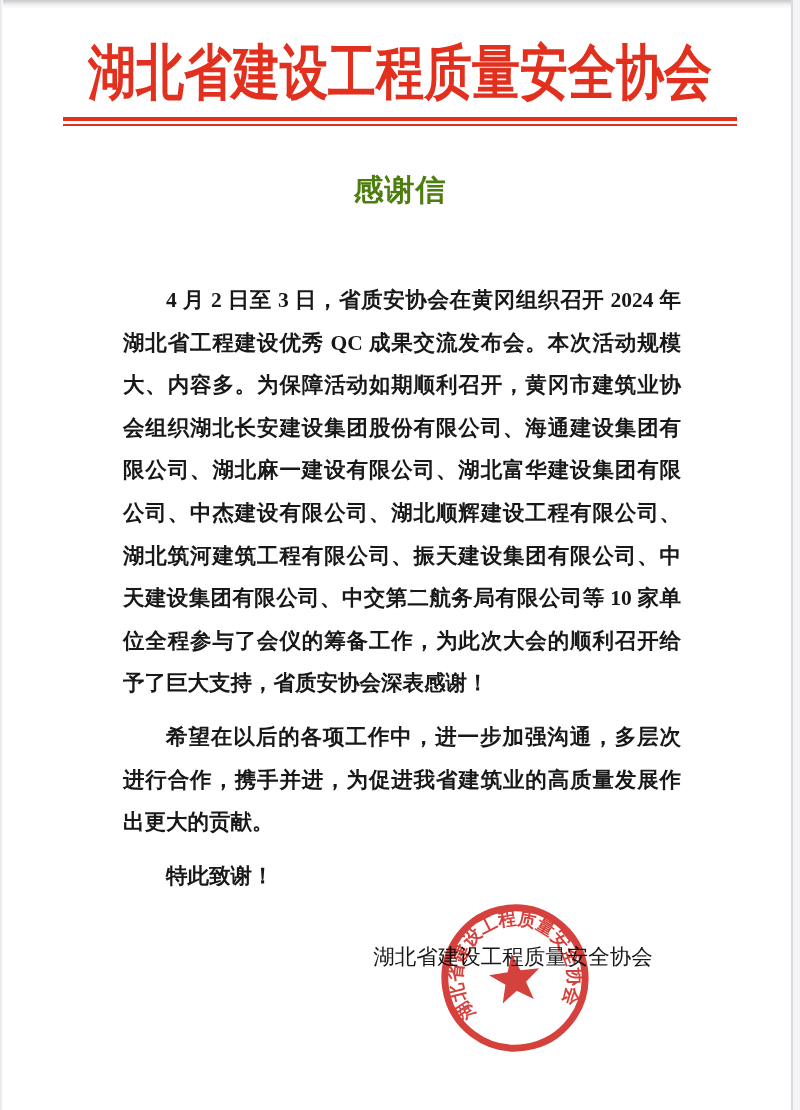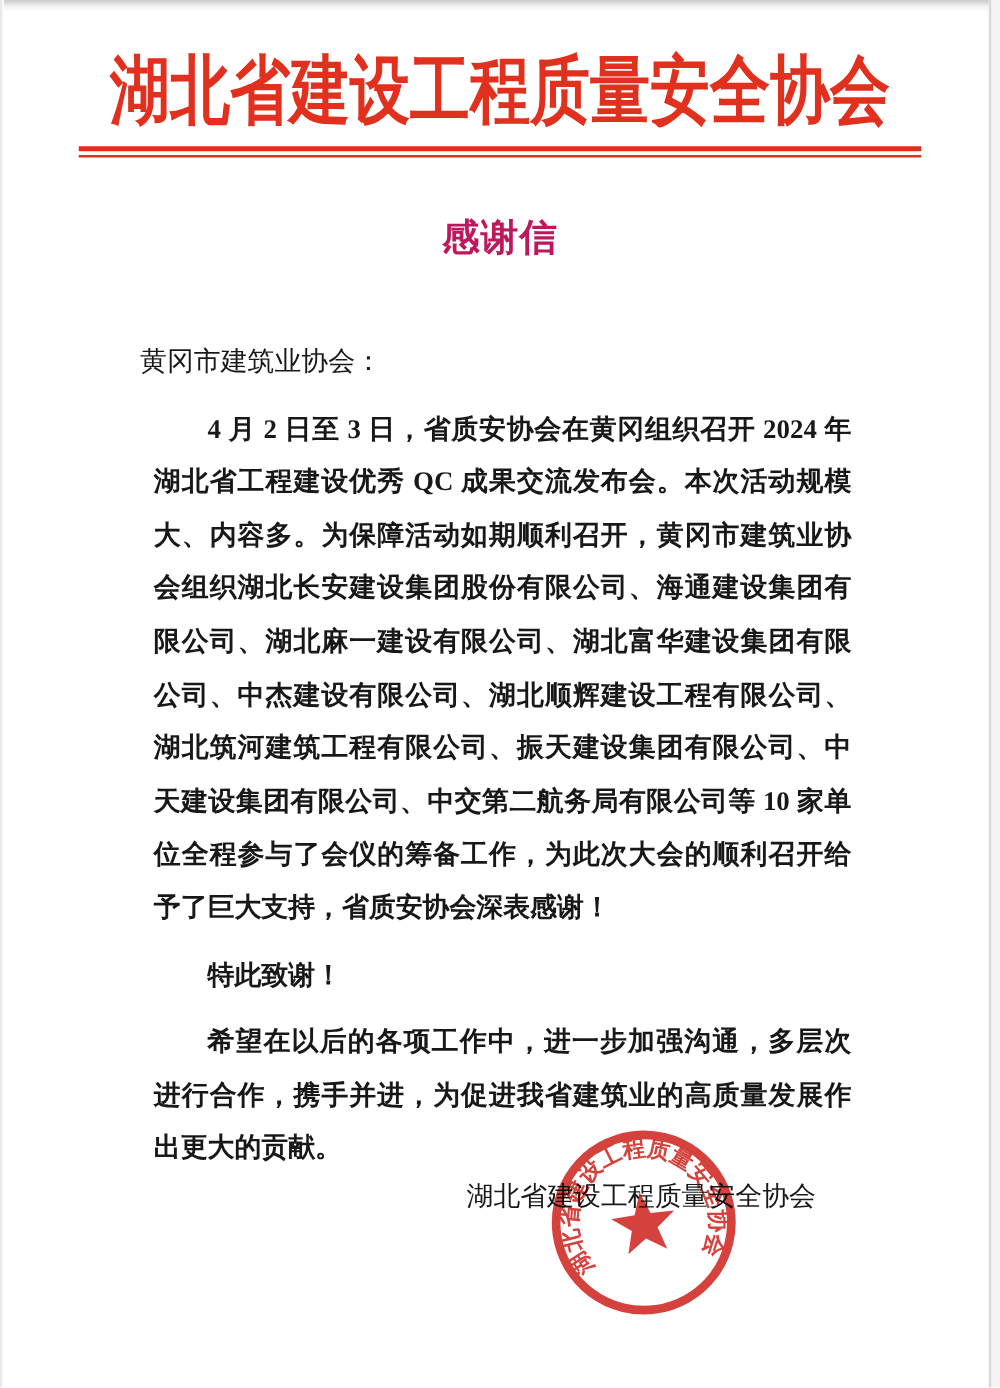--- a/index.html
+++ b/index.html
@@ -32,21 +32,21 @@
     font-size: 60px; font-weight: bold; color: #e2301f;
     transform: scaleX(0.80); transform-origin: 50% 50%;
     letter-spacing: 0px;
   }
   .rule-wrap { position: absolute; left: 63px; width: 674px; top: 117px; }
   .rule-thick { height: 4px; background: #e2301f; }
   .rule-thin  { height: 2px; background: #e2301f; margin-top: 3px; }
   .doc-title {
     position: absolute; top: 170px; left: 0; width: 100%;
     text-align: center;
-    font-size: 30px; font-weight: bold; color: #be185d;
+    font-size: 30px; font-weight: bold; color: #4d7c0f;
     letter-spacing: 1px;
   }
   .body-text {
     position: absolute; left: 112px; top: 268px; width: 580px;
     font-size: 21.5px; line-height: 42.6px; color: #181818;
     text-align: justify;
   }
   .body-text .para { text-indent: 2em; margin: 11px; font-weight: bold; }
   .body-text .salutation { text-indent: 0; margin: 0; }
   .sign-block {
@@ -80,24 +80,23 @@
 </div>
 
 <div class="rule-wrap">
   <div class="rule-thick"></div>
   <div class="rule-thin"></div>
 </div>
 
 <div class="doc-title">感谢信</div>
 
 <div class="body-text">
-  <p class="salutation">黄冈市建筑业协会：</p>
   <p class="para">4 月 2 日至 3 日，省质安协会在黄冈组织召开 2024 年湖北省工程建设优秀 QC 成果交流发布会。本次活动规模大、内容多。为保障活动如期顺利召开，黄冈市建筑业协会组织湖北长安建设集团股份有限公司、海通建设集团有限公司、湖北麻一建设有限公司、湖北富华建设集团有限公司、中杰建设有限公司、湖北顺辉建设工程有限公司、湖北筑河建筑工程有限公司、振天建设集团有限公司、中天建设集团有限公司、中交第二航务局有限公司等 10 家单位全程参与了会仪的筹备工作，为此次大会的顺利召开给予了巨大支持，省质安协会深表感谢！</p>
+  <p class="para">希望在以后的各项工作中，进一步加强沟通，多层次进行合作，携手并进，为促进我省建筑业的高质量发展作出更大的贡献。</p>
   <p class="para">特此致谢！</p>
-  <p class="para">希望在以后的各项工作中，进一步加强沟通，多层次进行合作，携手并进，为促进我省建筑业的高质量发展作出更大的贡献。</p>
 </div>
 
 <div class="sign-block">
   <div>湖北省建设工程质量安全协会</div>
 </div>
 
 <svg class="stamp" viewBox="0 0 160 160" xmlns="http://www.w3.org/2000/svg">
   <circle cx="80" cy="80" r="71" fill="none" stroke="#cf241e" stroke-width="7"></circle>
   <polygon fill="#cf241e" points="80,55 86.5,73.1 105.7,73.7 90.5,85.4 95.9,103.8 80,93 64.1,103.8 69.5,85.4 54.3,73.7 73.5,73.1"></polygon>
   <defs>

